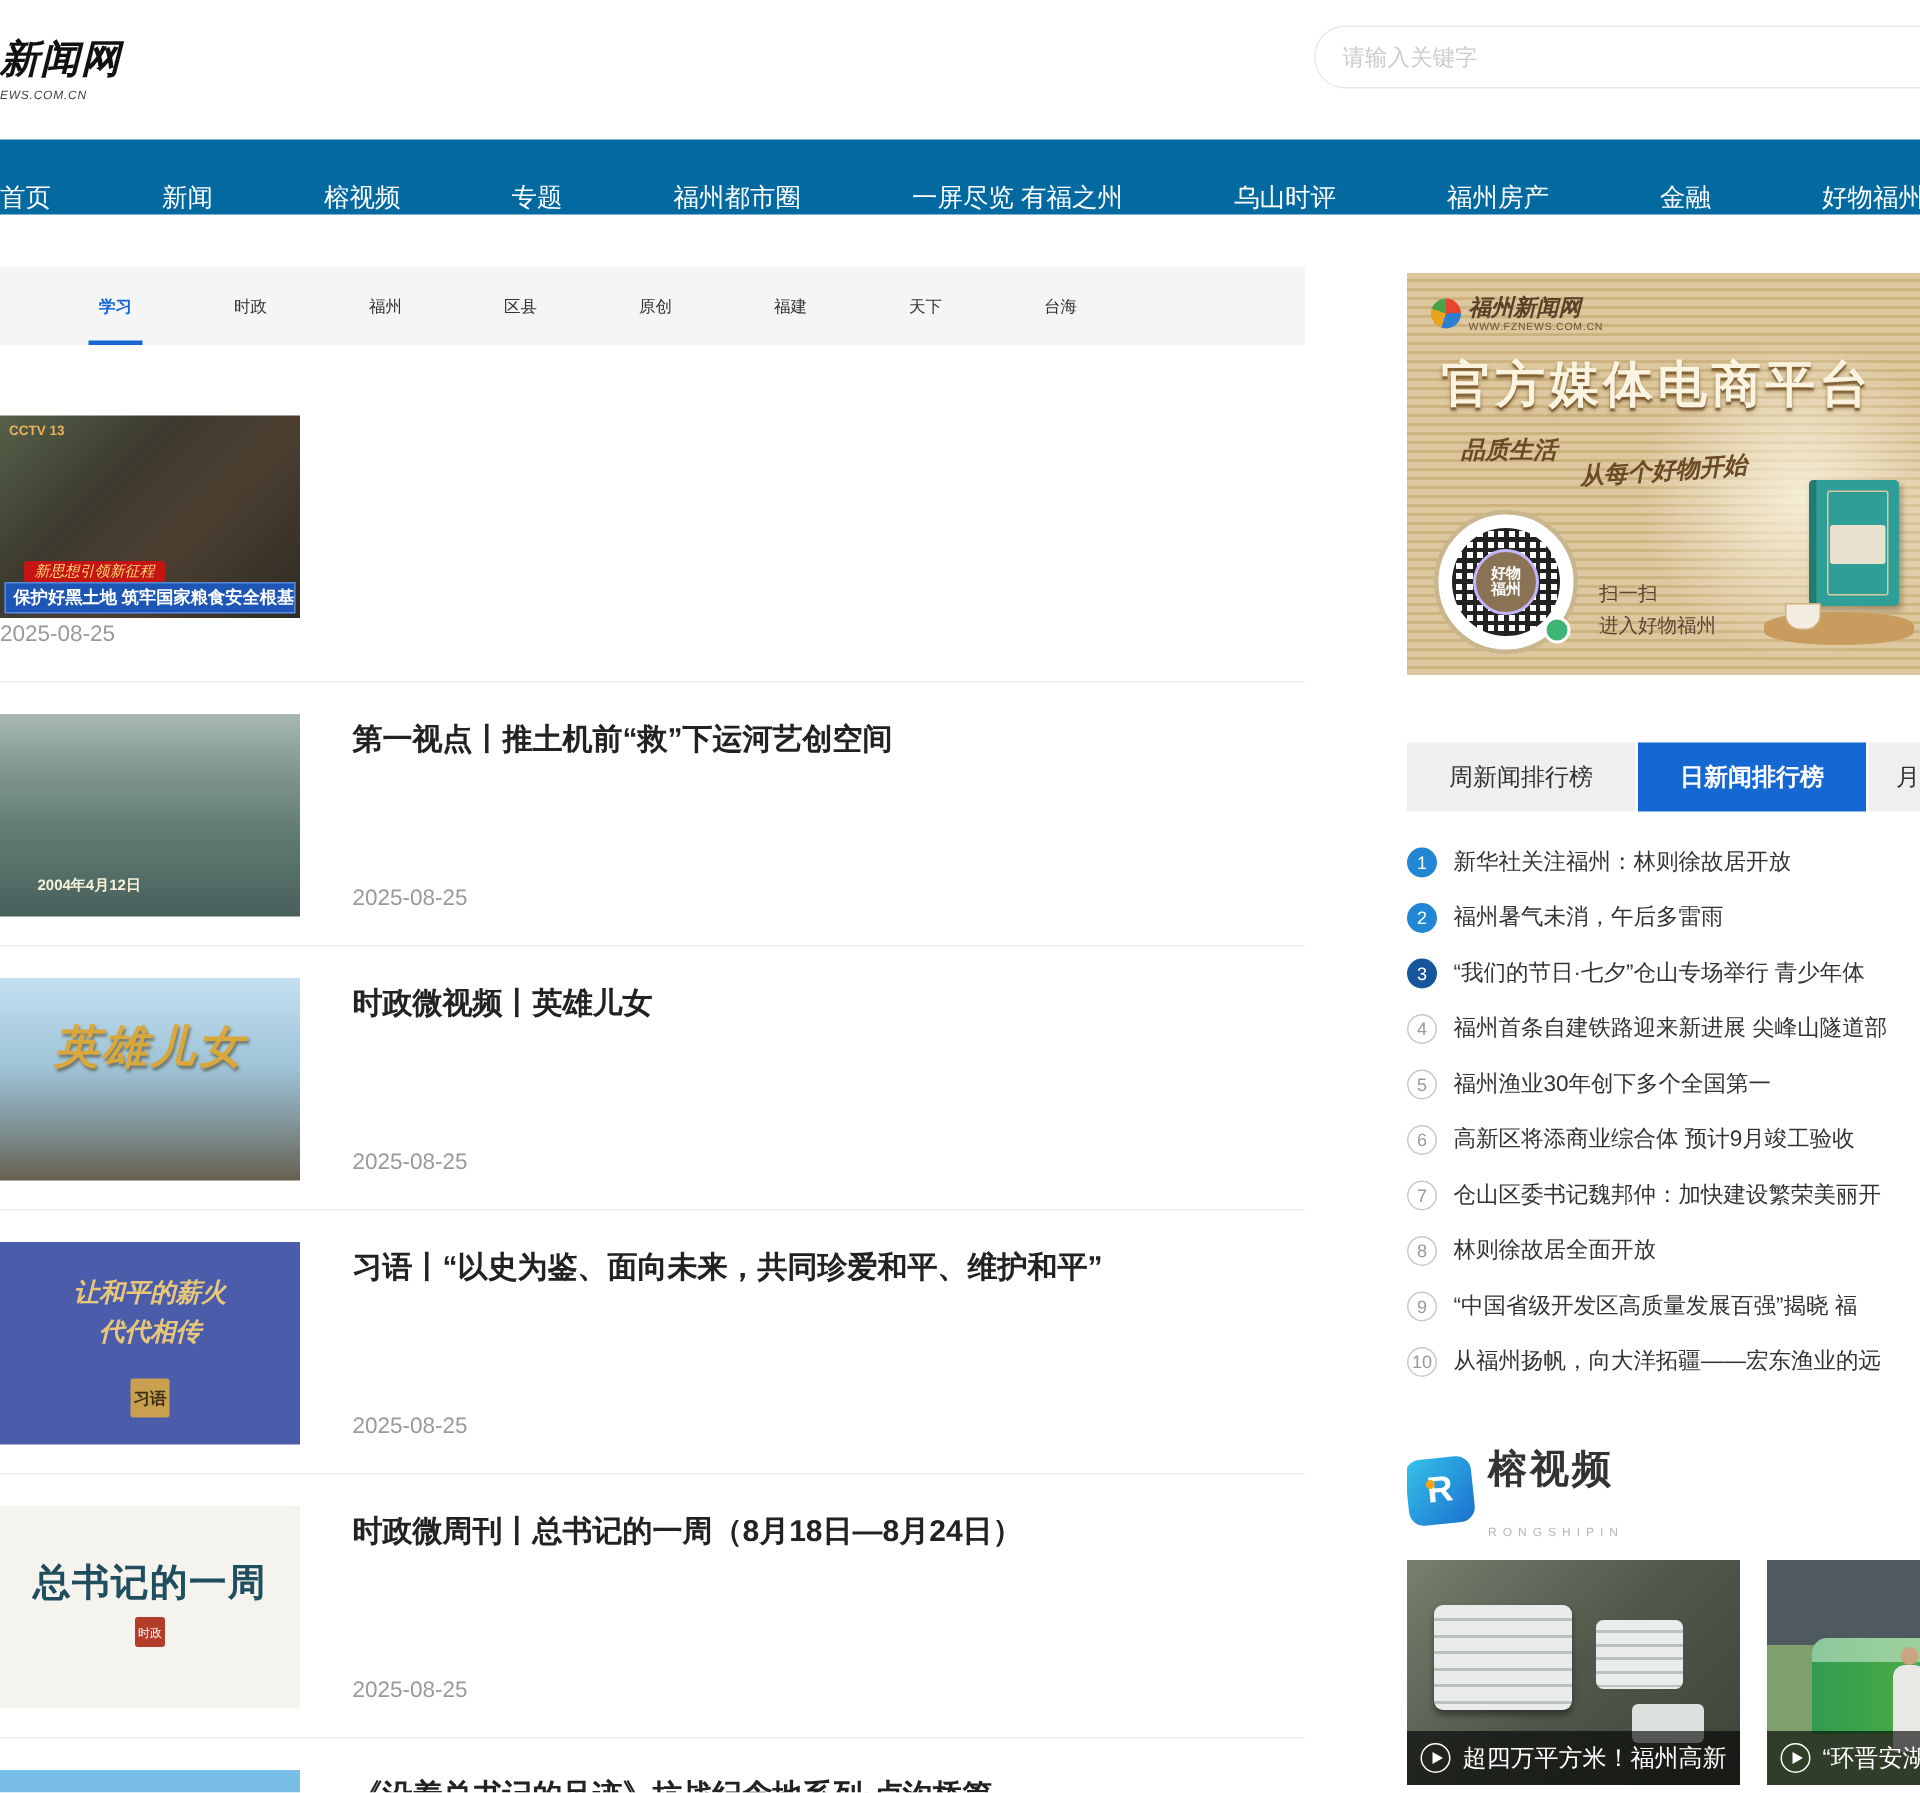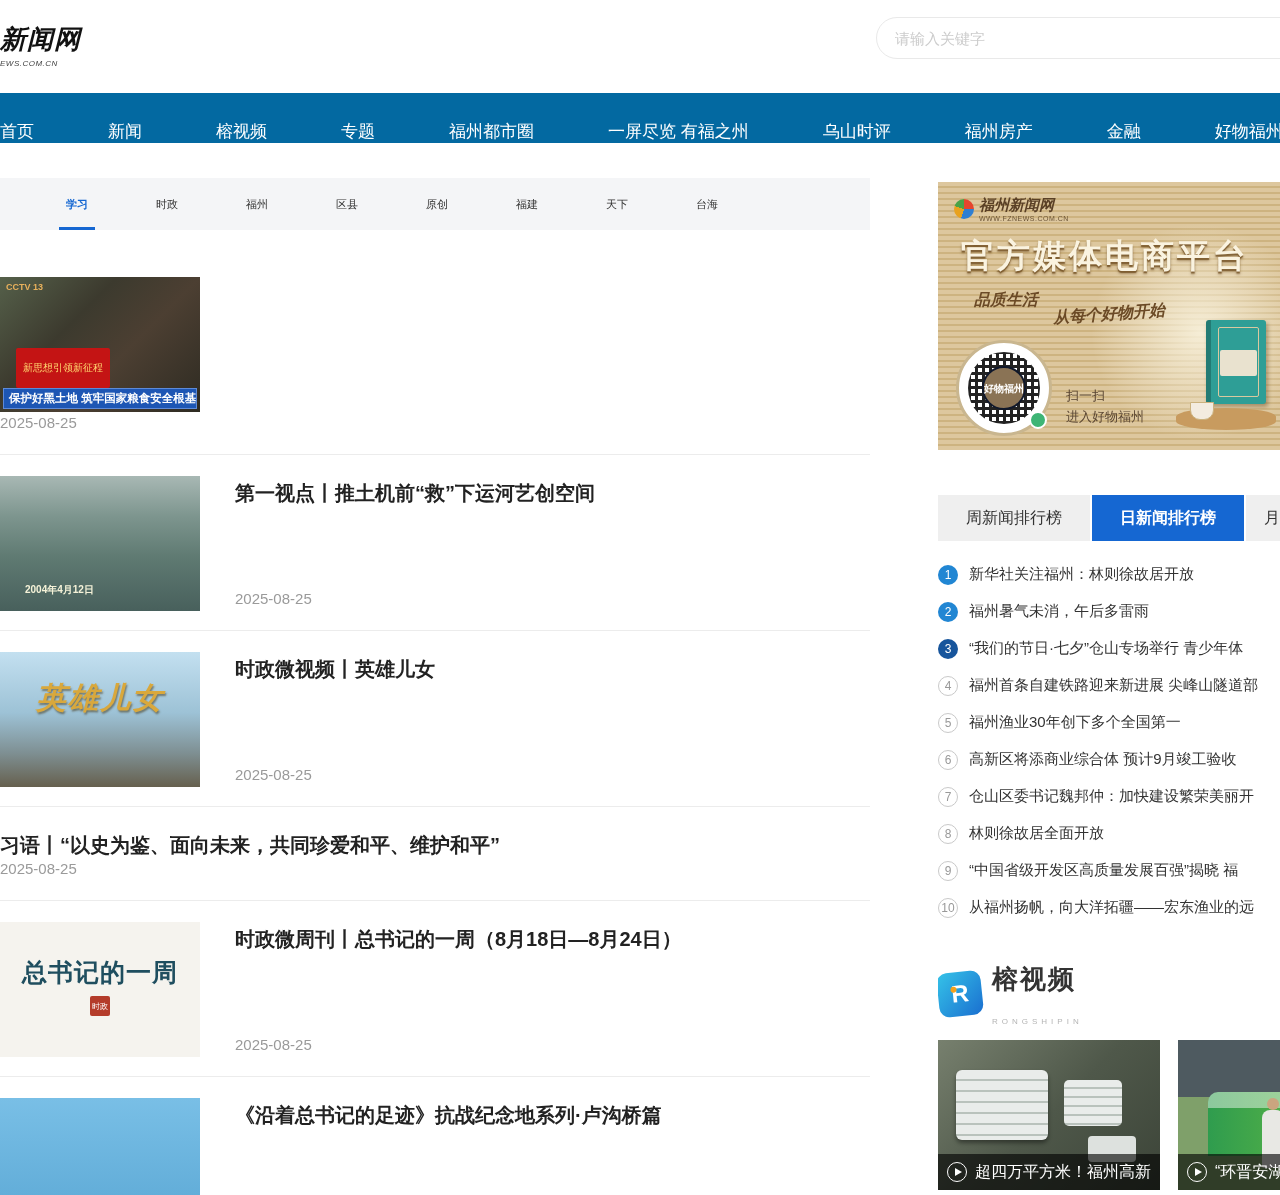--- a/index.html
+++ b/index.html
@@ -33,21 +33,21 @@
   .news-list { padding-top:21px; margin-top:26px; }
   .thumb { width:200px; height:135px; flex:none; position:relative; overflow:hidden; margin-right:35px; }
   .news-body { flex:1; display:flex; flex-direction:column; justify-content:space-between; padding:2px 0 4px; }
   .news-title { font-size:20px; font-weight:bold; color:#222; line-height:1.5; max-width:600px; }
   .news-date { font-size:15px; color:#9a9a9a; }
 
   
   .thumb-soil { background:linear-gradient(135deg,#55604a 0%,#3c3a2e 35%,#4c3f32 60%,#2e2b22 100%); }
   .thumb-soil .wm { position:absolute; top:5px; left:6px; font-size:9px; color:#e8b15c; font-weight:bold; }
   .thumb-soil .ribbon { position:absolute; left:16px; bottom:24px; background:#c41414; color:#ffd76f;
-    font-size:10px; padding:13px 7px; border-radius:2px; }
+    font-size:10px; font-style:italic; padding:0 7px; border-radius:2px; }
   .thumb-soil .capbar { position:absolute; left:3px; right:3px; bottom:3px; background:#1d56b4; color:#fff;
     font-size:11.5px; font-weight:bold; padding:2px 5px; white-space:nowrap; overflow:hidden; border:1px solid #5d8ad8; }
   .thumb-city { background:linear-gradient(180deg,#a8b8b4 0%,#7d958e 30%,#5f7a72 60%,#48605c 100%); }
   .thumb-city .wm { position:absolute; left:25px; bottom:14px; color:#f5f2d8; font-size:10px; font-weight:bold; }
   .thumb-heroes { background:linear-gradient(180deg,#c3e0f0 0%,#9dc2d6 45%,#7e8f92 75%,#66604e 100%); }
   .thumb-heroes .big { position:absolute; top:26px; left:0; right:0; text-align:center; font-size:30px; font-weight:bold;
     font-style:italic; color:#d9a83c; text-shadow:1px 2px 2px rgba(60,40,0,.5); letter-spacing:2px; }
   .thumb-peace { background:#4b5cab; }
   .thumb-peace .l1 { position:absolute; top:22px; width:100%; text-align:center; color:#e8c878; font-size:17px; font-weight:bold; font-style:italic; }
   .thumb-peace .l2 { position:absolute; top:48px; width:100%; text-align:center; color:#e8c878; font-size:17px; font-weight:bold; font-style:italic; }
@@ -75,22 +75,22 @@
   .banner-logo-url { font-size:7px; color:#6b5436; letter-spacing:.5px; }
   .banner-title { position:absolute; top:52px; left:0; right:8px; text-align:center; font-size:33px; font-weight:bold;
     letter-spacing:3px; color:#faf3e0; text-shadow:0 2px 1px rgba(110,75,30,.75),0 3px 3px rgba(110,75,30,.45); }
   .banner-sub { position:absolute; top:108px; left:36px; font-size:16px; color:#6b4a26; font-style:italic; font-weight:bold; }
   .banner-sub2 { position:absolute; top:122px; left:115px; font-size:16px; color:#6b4a26; font-style:italic; font-weight:bold; transform:rotate(-4deg); }
   .qr-wrap { position:absolute; left:18px; bottom:14px; width:96px; height:96px; background:#fff; border-radius:50%;
     border:3px solid #c9b68f; display:flex; align-items:center; justify-content:center; }
   .qr-dots { width:72px; height:72px; border-radius:50%; overflow:hidden;
     background:repeating-linear-gradient(0deg,#222 0 3px,transparent 3px 7px),repeating-linear-gradient(90deg,#222 0 3px,#fff 3px 7px); }
   .qr-center { position:absolute; left:50%; top:50%; transform:translate(-50%,-50%); width:44px; height:44px; border-radius:50%;
-    background:#8a7355; border:2px solid #0f172a; color:#fff; font-size:10px; font-weight:bold; line-height:1.1;
-    display:flex; flex-direction:row; align-items:center; justify-content:center; }
+    background:#8a7355; border:2px solid #c4b5fd; color:#fff; font-size:10px; font-weight:bold; line-height:1.1;
+    display:flex; flex-direction:column; align-items:center; justify-content:center; }
   .qr-wechat { position:absolute; right:2px; bottom:4px; width:18px; height:18px; border-radius:50%; background:#3eb575; border:2px solid #fff; }
   .banner-scan { position:absolute; left:128px; bottom:22px; font-size:13px; color:#5a4633; line-height:1.6; }
   .book { position:absolute; right:14px; bottom:46px; width:60px; height:84px; background:#2e9e96; border-radius:3px;
     border-left:5px solid #237b74; box-shadow:2px 3px 4px rgba(80,50,10,.4); }
   .book-inner { position:absolute; inset:7px; border:1px solid #d9c9a0; border-radius:2px; }
   .book-label { position:absolute; left:9px; right:9px; top:30px; height:26px; background:#e9e2cf; border-radius:2px; }
   .cup { position:absolute; right:66px; bottom:30px; width:24px; height:18px; background:#f3ece0; border-radius:0 0 10px 10px; border:1px solid #cbb27e; }
   .wood { position:absolute; right:4px; bottom:20px; width:100px; height:22px; background:#c89b5f; border-radius:50%/40%; }
 
   .rank-tabs { display:flex; gap:2px; margin-top:45px; }
@@ -204,20 +204,25 @@
         <div class="thumb thumb-heroes">
           <span class="big">英雄儿女</span>
         </div>
         <div class="news-body">
           <div class="news-title">时政微视频丨英雄儿女</div>
           <div class="news-date">2025-08-25</div>
         </div>
       </div>
 
       <div class="news-row">
+        <div class="thumb thumb-peace">
+          <span class="l1">让和平的薪火</span>
+          <span class="l2">代代相传</span>
+          <span class="seal">习语</span>
+        </div>
         <div class="news-body">
           <div class="news-title">习语丨“以史为鉴、面向未来，共同珍爱和平、维护和平”</div>
           <div class="news-date">2025-08-25</div>
         </div>
       </div>
 
       <div class="news-row">
         <div class="thumb thumb-week">
           <span class="big">总书记的一周</span>
           <span class="seal">时政</span>

